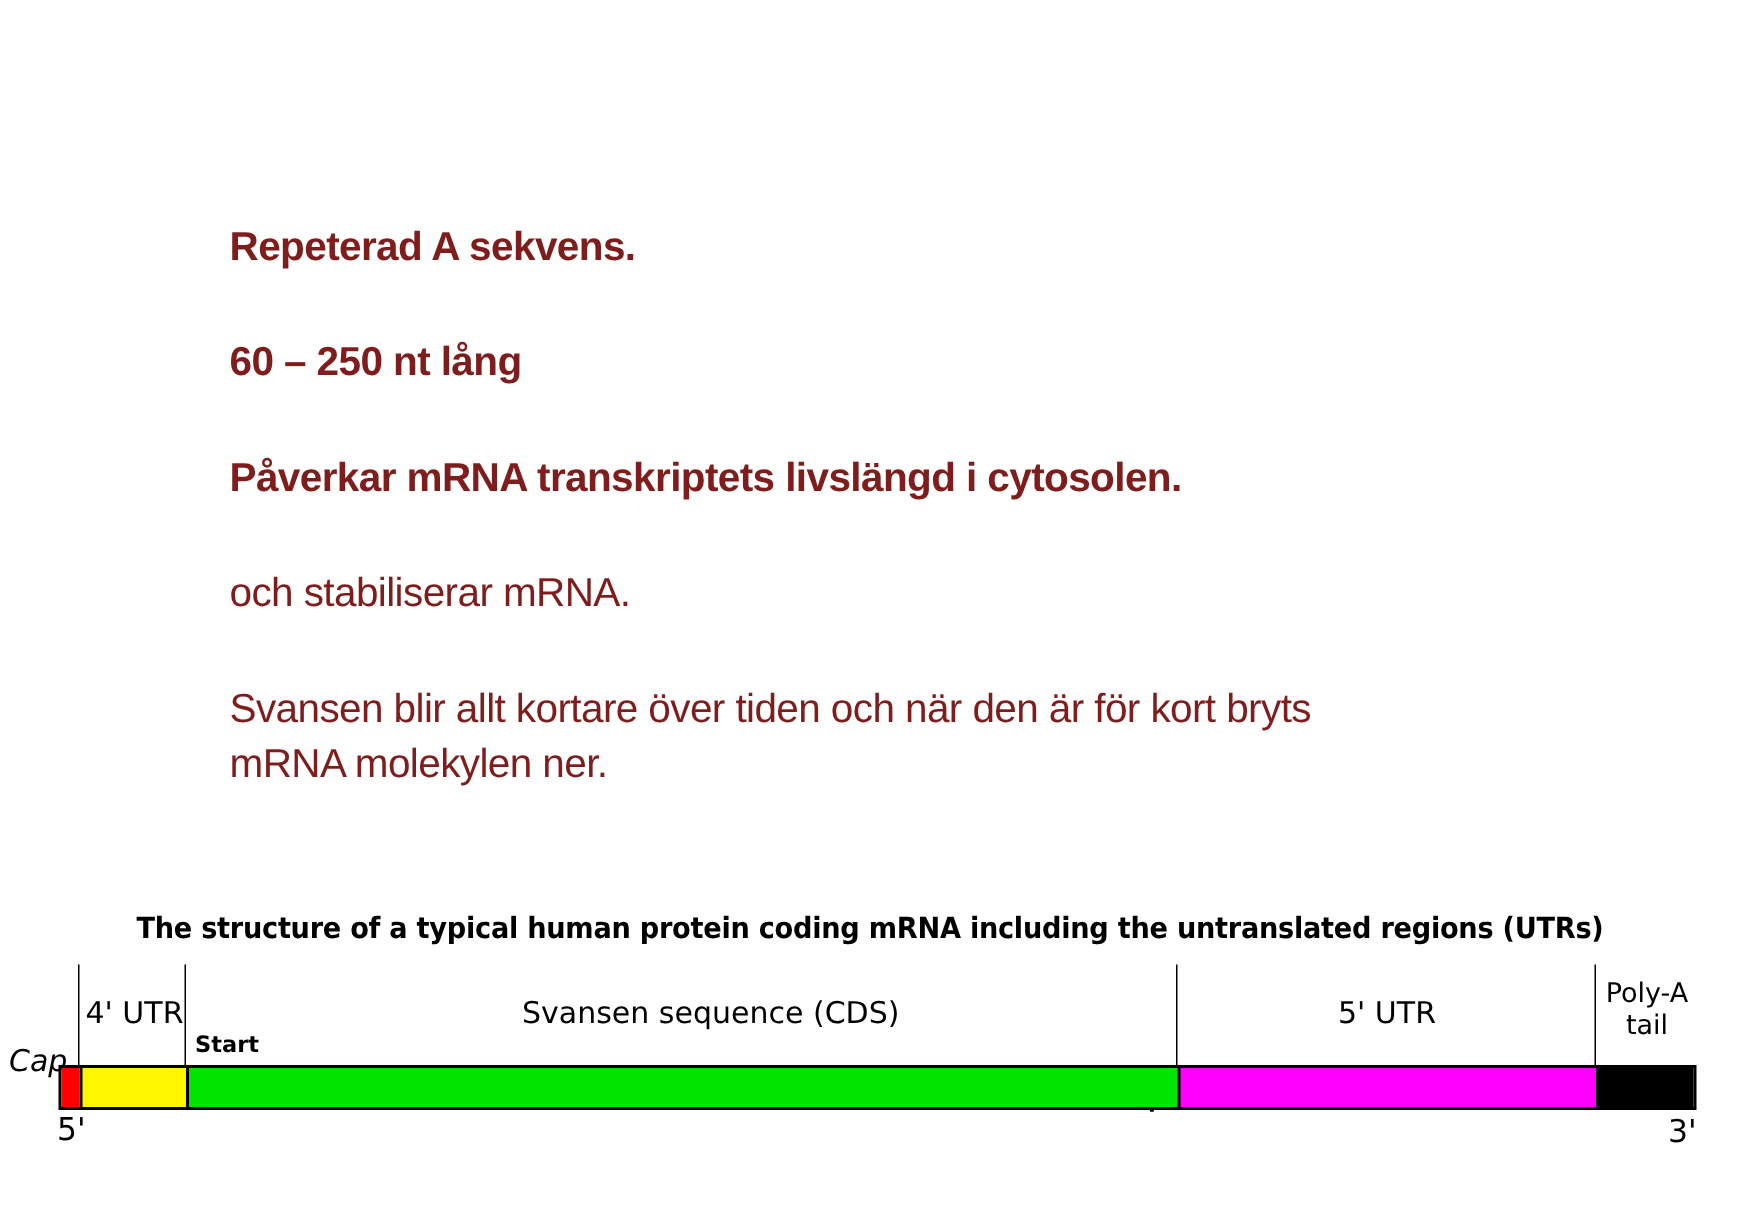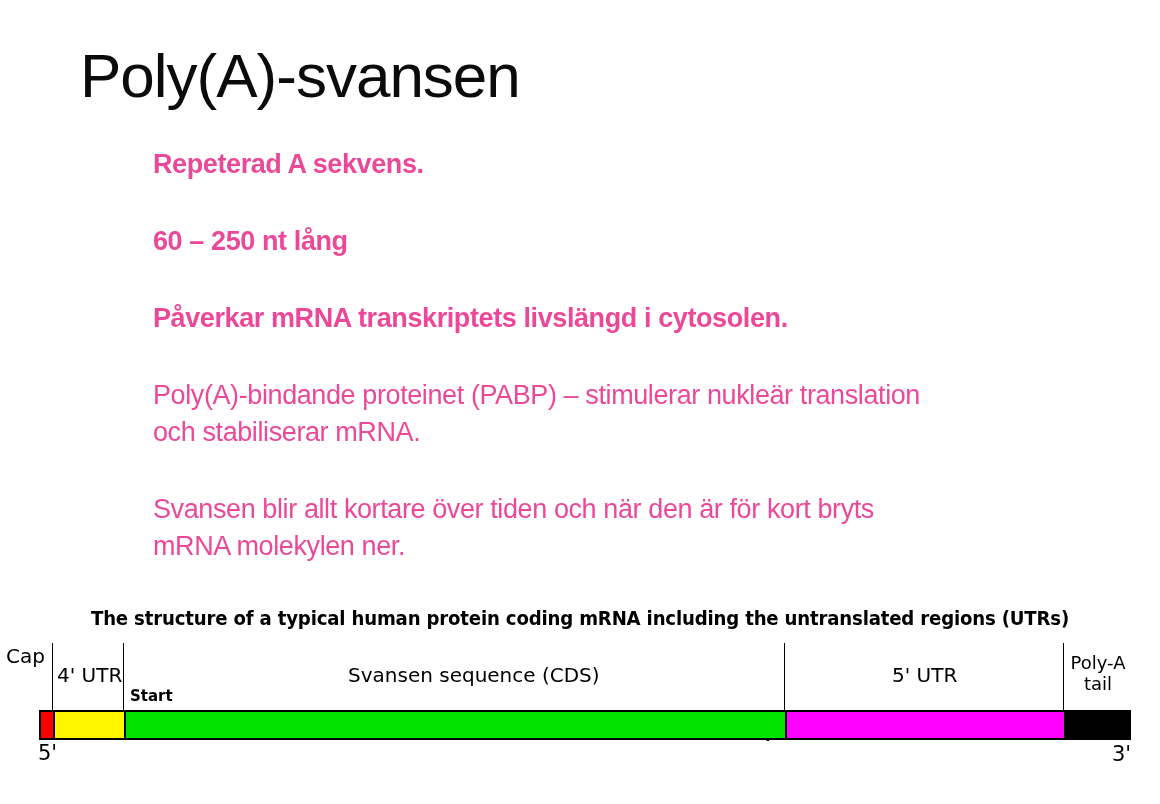--- a/index.html
+++ b/index.html
@@ -16,21 +16,21 @@
     position:absolute;left:80px;top:40px;
     font-size:62px;font-weight:400;letter-spacing:-1px;
     color:#0b0b0b;white-space:nowrap;margin:0;
   }
   .body-text{
     position:absolute;left:153px;top:146px;width:860px;
   }
   .para{
     margin:0 0 40px 0;
     font-size:27px;line-height:37px;letter-spacing:-0.4px;
-    color:#ec4899;
+    color:#7f1d1d;
   }
   .para.bold{font-weight:bold;}
   .para .line{display:block;white-space:nowrap;}
   
   .figure{position:absolute;left:0;top:0;width:920px;height:804px;pointer-events:none;}
   .fig-title{
     position:absolute;left:0;top:607px;width:1160px;
     text-align:center;
     font-family:"DejaVu Sans",sans-serif;
     font-size:19.5px;font-weight:bold;letter-spacing:-0.2px;
@@ -53,21 +53,21 @@
   .seg-five-utr{width:71px;}
   .seg-cds{width:661px;}
   .seg-three-utr{width:279px;}
   .seg-polya{width:65px;}
   .fig-label{
     position:absolute;
     font-family:"DejaVu Sans",sans-serif;
     font-size:20px;line-height:22px;
     white-space:nowrap;
   }
-  .lbl-cap{left:6px;top:645px;}
+  .lbl-cap{left:6px;top:696px;font-style:italic;}
   .lbl-five-utr{left:57px;top:664px;}
   .lbl-cds{left:348px;top:664px;}
   .lbl-three-utr{left:892px;top:664px;}
   .lbl-polya{left:1062px;top:652px;width:72px;text-align:center;font-size:18px;line-height:21px;}
   .marker{
     position:absolute;
     font-family:"DejaVu Sans",sans-serif;
     font-size:15px;font-weight:bold;white-space:nowrap;text-align:right;
   }
   .mk-start{left:130px;top:687px;}
@@ -78,34 +78,32 @@
     font-size:21px;white-space:nowrap;
   }
   .end-5{left:38px;top:741px;}
   .end-3{left:1112px;top:742px;}
 </style>
 </head>
 <body>
 
 <div class="slide">
 
-  <h1 class="slide-title">Poly(A)-svansen</h1>
 
   <div class="body-text">
     <p class="para bold">
       <span class="line">Repeterad A sekvens.</span>
     </p>
     <p class="para bold">
       <span class="line">60 – 250 nt lång</span>
     </p>
     <p class="para bold">
       <span class="line">Påverkar mRNA transkriptets livslängd i cytosolen.</span>
     </p>
     <p class="para">
-      <span class="line">Poly(A)-bindande proteinet (PABP) – stimulerar nukleär translation</span>
       <span class="line">och stabiliserar mRNA.</span>
     </p>
     <p class="para">
       <span class="line">Svansen blir allt kortare över tiden och när den är för kort bryts</span>
       <span class="line">mRNA molekylen ner.</span>
     </p>
   </div>
 
   <div class="figure">
 

